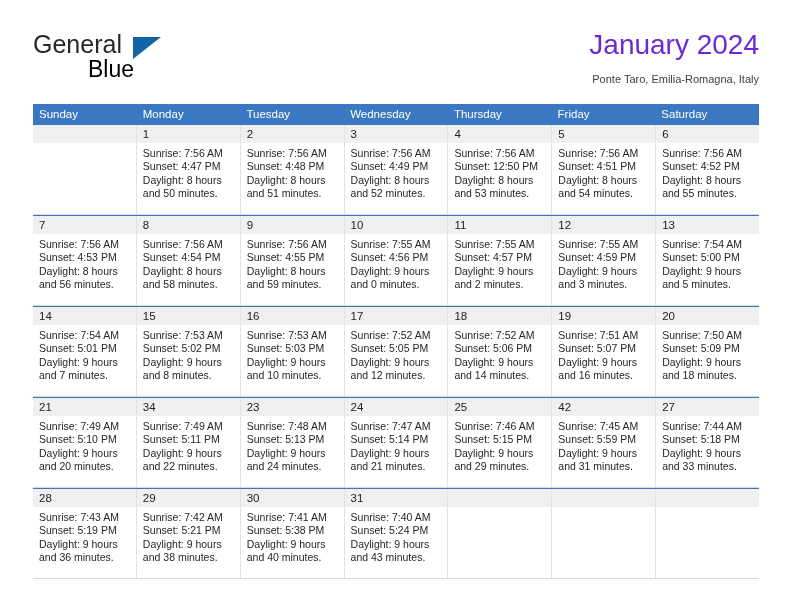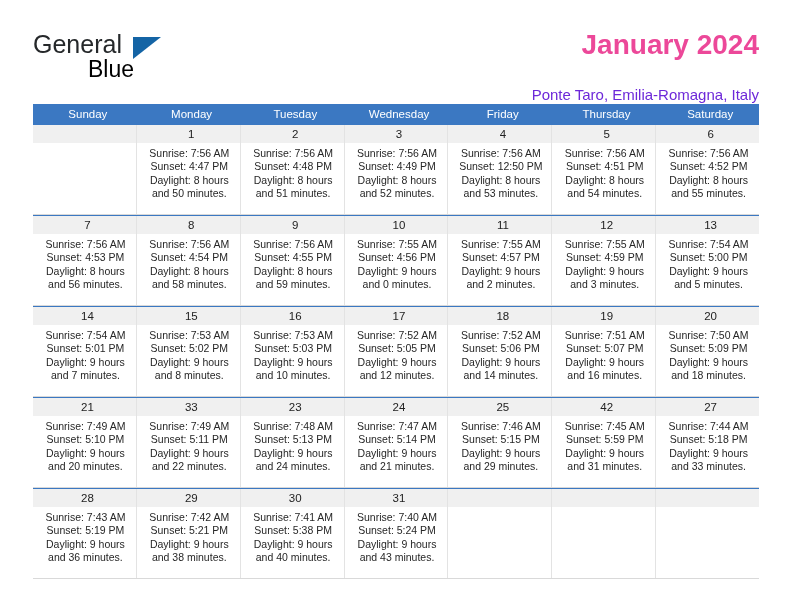--- a/index.html
+++ b/index.html
@@ -62,40 +62,38 @@
   }
 
   .title-block {
     position: absolute;
     right: 0;
     top: 0;
     text-align: right;
   }
   .cal-title {
     font-size: 28px;
-    color: #ec4899;
+    color: #6d28d9;
     line-height: 34px;
     white-space: nowrap;
-    font-weight: bold;
   }
   .cal-subtitle {
-    margin-top: 24px;
-    font-size: 15px;
-    color: #6d28d9;
+    margin-top: 8px;
+    font-size: 11px;
+    color: #404040;
     line-height: 18px;
     white-space: nowrap;
   }
 
   
   .calendar {
     position: absolute;
     left: 33px;
     top: 104px;
     width: 726px;
-    text-align: center;
   }
   .dow-row {
     display: flex;
     background: #3B78C2;
     height: 21px;
   }
   .dow {
     flex: 1 1 0;
     color: #ffffff;
     font-size: 11.5px;
@@ -161,22 +159,22 @@
       <div class="cal-subtitle">Ponte Taro, Emilia-Romagna, Italy</div>
     </div>
   </div>
 
   <div class="calendar">
     <div class="dow-row">
       <div class="dow">Sunday</div>
       <div class="dow">Monday</div>
       <div class="dow">Tuesday</div>
       <div class="dow">Wednesday</div>
+      <div class="dow">Thursday</div>
       <div class="dow">Friday</div>
-      <div class="dow">Thursday</div>
       <div class="dow">Saturday</div>
     </div>
 
     <div id="weeks-container">
         <div class="week">
           <div class="numrow">
             <div class="numcell"></div>
             <div class="numcell">1</div>
             <div class="numcell">2</div>
             <div class="numcell">3</div>
@@ -330,21 +328,21 @@
               <div class="line">Sunrise: 7:50 AM</div>
               <div class="line">Sunset: 5:09 PM</div>
               <div class="line">Daylight: 9 hours</div>
               <div class="line">and 18 minutes.</div>
             </div>
           </div>
         </div>
         <div class="week">
           <div class="numrow">
             <div class="numcell">21</div>
-            <div class="numcell">33</div>
+            <div class="numcell">34</div>
             <div class="numcell">23</div>
             <div class="numcell">24</div>
             <div class="numcell">25</div>
             <div class="numcell">42</div>
             <div class="numcell">27</div>
           </div>
           <div class="detailrow">
             <div class="detailcell">
               <div class="line">Sunrise: 7:49 AM</div>
               <div class="line">Sunset: 5:10 PM</div>

